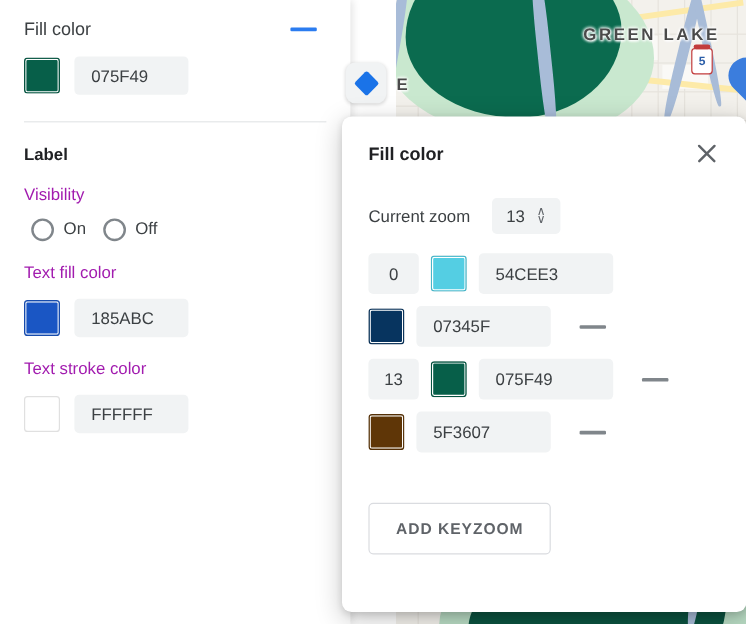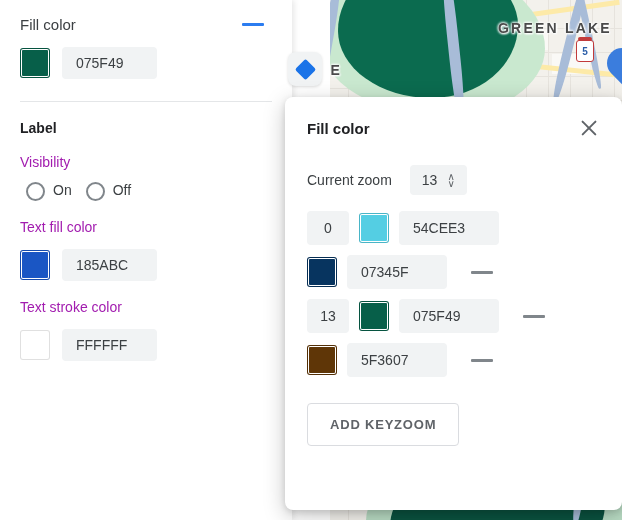--- a/index.html
+++ b/index.html
@@ -168,30 +168,30 @@
   }
   .kz-swatch {
     width: 30px; height: 30px; border-radius: 3px;
     border: 1px solid rgba(0,0,0,0.12);
     box-shadow: 0 0 0 1px #fff inset;
     flex: none;
   }
   .kz-hex {
     background: #f1f3f4; border-radius: 4px;
     font-size: 14px; color: #3c4043;
-    padding: 9px 14px; width: 100px;
+    padding: 9px 14px; width: 112px;
   }
   .kz-remove {
     width: 22px; height: 3px; background: #80868b; border-radius: 1px;
     margin-left: 14px;
   }
   .kz-remove.hidden { visibility: hidden; }
 
   .add-btn {
-    margin: 16px 22px 0 22px;
+    margin: 32px 22px 0 22px;
     display: inline-block;
     border: 1px solid #dadce0; border-radius: 4px;
     padding: 13px 22px;
     font-size: 13px; font-weight: 600; letter-spacing: 0.8px;
     color: #5f6368; background: #fff;
   }
 </style>
 </head>
 <body>
 
@@ -227,21 +227,21 @@
 
     <div class="lake2halo"></div>
     <div class="lake2"></div>
 
     <div class="river" style="left:-8px; top:-20px; width:10px; height:130px; transform:rotate(10deg);"></div>
     <div class="river" style="left:118px; top:-30px; width:11px; height:150px; transform:rotate(-6deg);"></div>
     <div class="river" style="left:236px; top:-26px; width:9px; height:130px; transform:rotate(14deg);"></div>
     <div class="river" style="left:254px; top:-30px; width:7px; height:120px; transform:rotate(-12deg);"></div>
     <div class="river" style="left:246px; top:455px; width:8px; height:70px; transform:rotate(8deg);"></div>
 
-    <div class="map-label" style="left:168px; top:20px;">GREEN LAKE</div>
+    <div class="map-label" style="left:156px; top:20px;">GREEN LAKE</div>
     <div class="map-label" style="left:-25px; top:62px;">DGE</div>
 
     <div class="shield" style="left:246px; top:40px;">5</div>
 
     <div class="pin" style="left:277px; top:48px;"></div>
 
     <div class="poi-dot" style="left:268px; top:118px;"></div>
     <div class="poi-dot" style="left:268px; top:150px;"></div>
     <div class="poi-dot" style="left:268px; top:182px;"></div>
     <div class="poi-dot" style="left:268px; top:214px;"></div>

